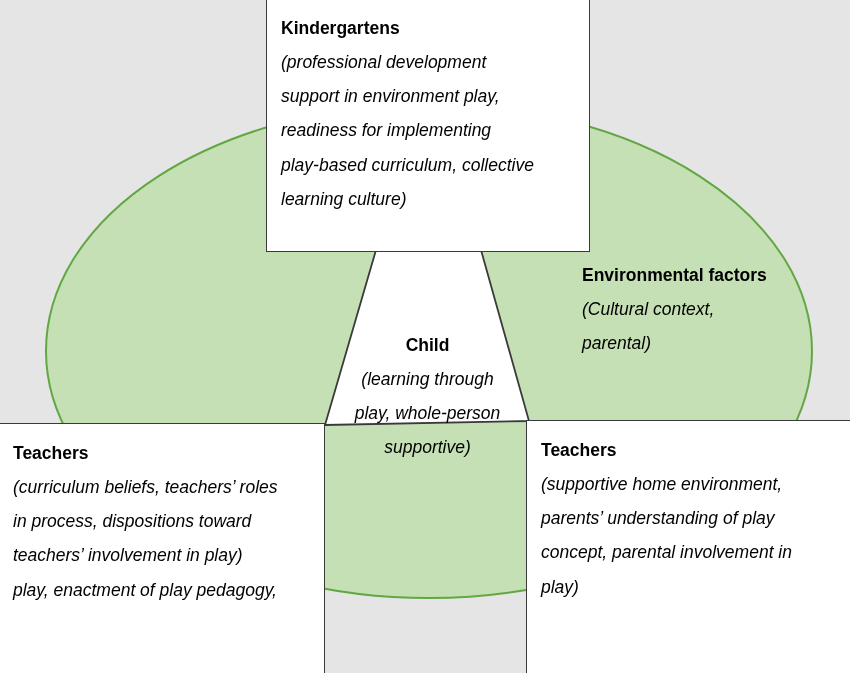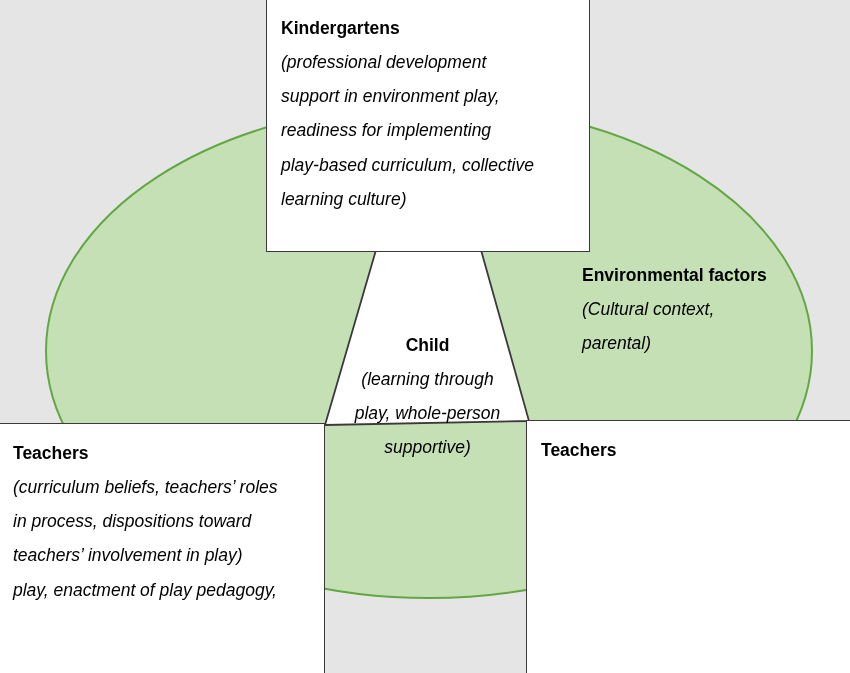--- a/index.html
+++ b/index.html
@@ -130,15 +130,21 @@
     <div class="node-body">
       <span class="ln">(curriculum beliefs, teachers’ roles</span>
       <span class="ln">in process, dispositions toward</span>
       <span class="ln">teachers’ involvement in play)</span>
       <span class="ln">play, enactment of play pedagogy,</span>
     </div>
   </div>
 
   <div class="node-box" id="box-families">
     <div class="node-title">Teachers</div>
+    <div class="node-body">
+      <span class="ln">(supportive home environment,</span>
+      <span class="ln">parents’ understanding of play</span>
+      <span class="ln">concept, parental involvement in</span>
+      <span class="ln">play)</span>
+    </div>
   </div>
 
 </div>
 
 </body></html>

